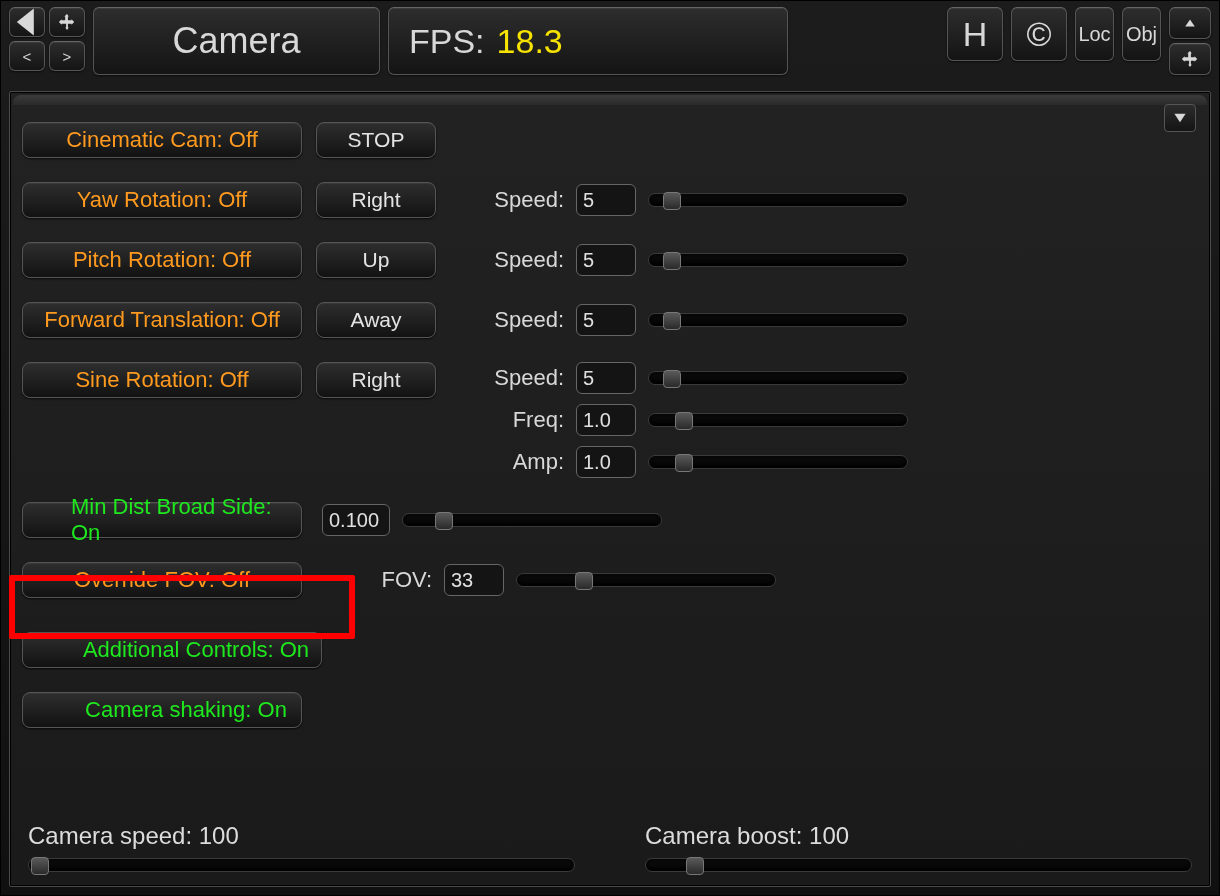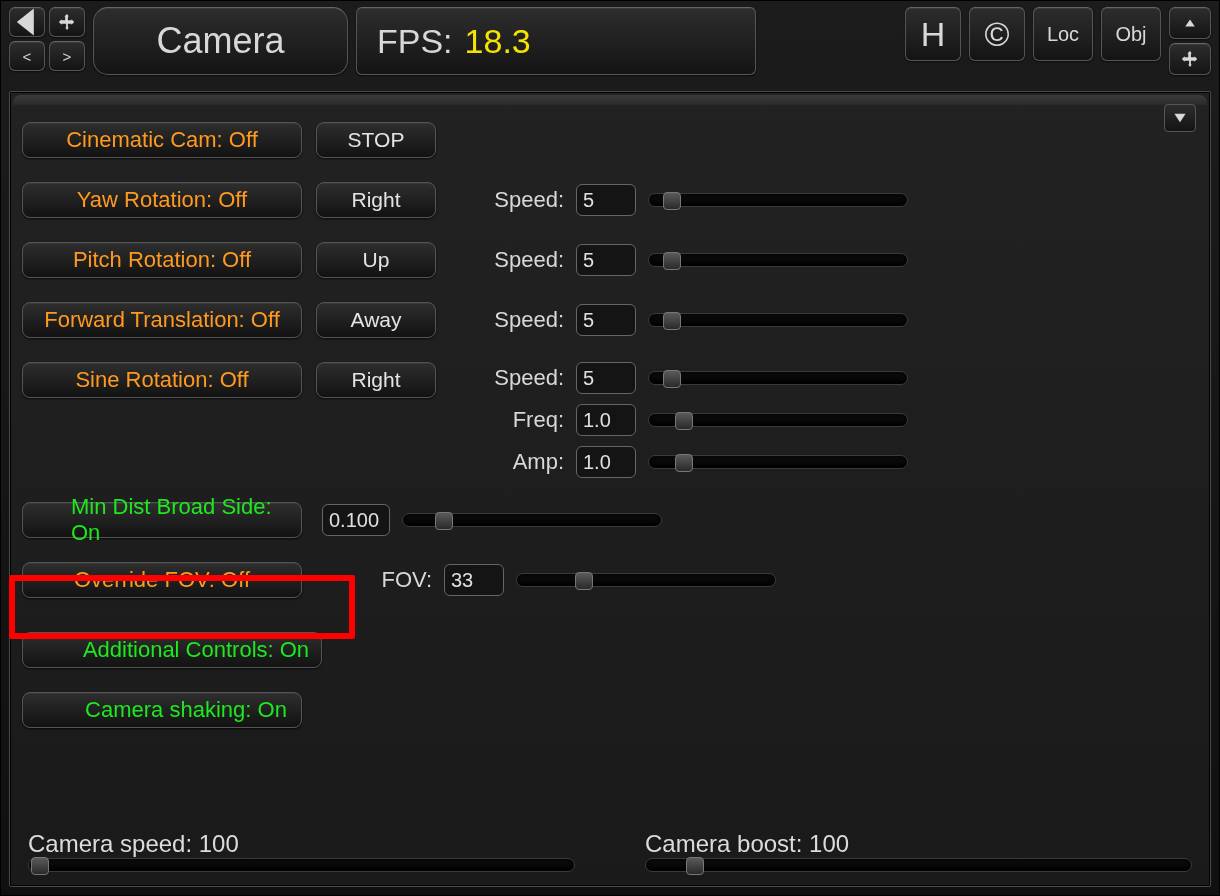--- a/index.html
+++ b/index.html
@@ -46,27 +46,27 @@
     box-shadow: inset 0 1px 0 rgba(255,255,255,0.07), 0 1px 2px rgba(0,0,0,0.6);
   }
   .mini-btn { font-size: 15px; }
   .header-panel {
     height: 68px;
     font-size: 34px;
     cursor: default;
     padding: 0 18px;
     justify-content: flex-start;
   }
-  .header-camera { width: 255px; justify-content: center; font-size: 36px; border-radius: 15px; }
+  .header-camera { width: 287px; justify-content: center; font-size: 36px; }
   .header-fps { width: 400px; padding-left: 20px; }
   .fps-label { color: #d8d8d8; margin-right: 12px; }
   .fps-value { color: #f7e300; }
   .spacer { flex: 1; }
   .top-btn { width: 56px; height: 54px; font-size: 34px; font-weight: 500; }
-  .top-btn.small-text { font-size: 20px; width: 60px;}
+  .top-btn.small-text { font-size: 20px; width: 39px;}
   .top-right-stack { display: flex; flex-direction: column; gap: 4px; align-items:flex-end;}
   .tiny-square { width: 42px; height: 32px; }
   .tiny-square-bottom { width: 42px; height: 32px; }
 
   
   .panel {
     position: absolute;
     left: 8px; right: 8px; top: 90px; bottom: 8px;
     border: 1px solid #4a4a4a;
     border-radius: 2px;
@@ -191,21 +191,21 @@
     height: 64px;
   }
 
   
   .bottom-row {
     position:absolute;
     left: 18px; right: 18px; bottom: 14px;
     display:flex;
     gap: 70px;
   }
-  .bottom-item { flex:1; display:flex; flex-direction:column; }
+  .bottom-item { flex:1; display:flex; flex-direction:column; gap:8px;}
   .bottom-label { font-size: 24px; color:#dcdcdc; }
   .big-slider {
     height: 14px;
     background: linear-gradient(#111,#000);
     border: 1px solid #3a3a3a;
     border-radius: 7px;
     position: relative;
     box-shadow: inset 0 2px 4px rgba(0,0,0,0.8);
     cursor:pointer;
   }

